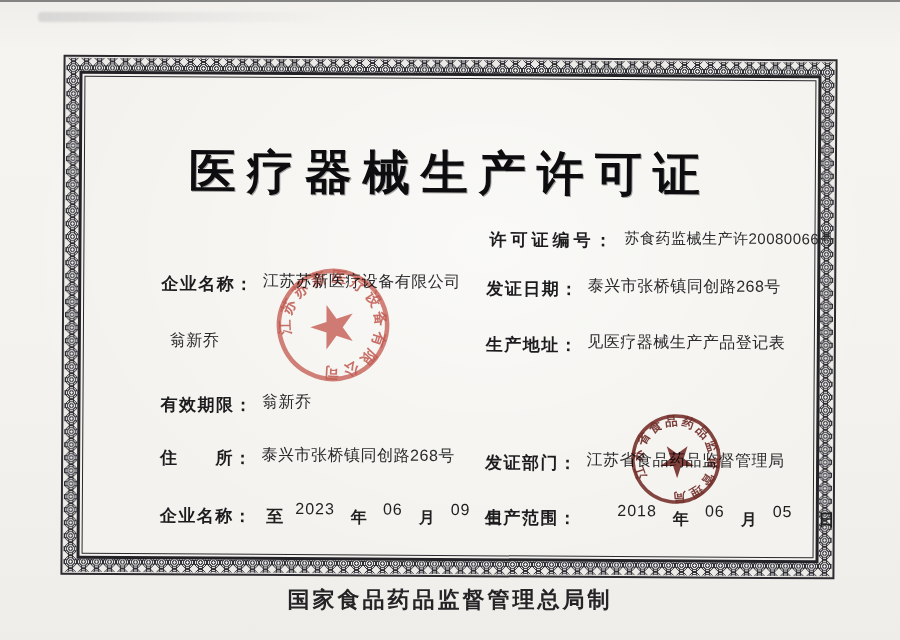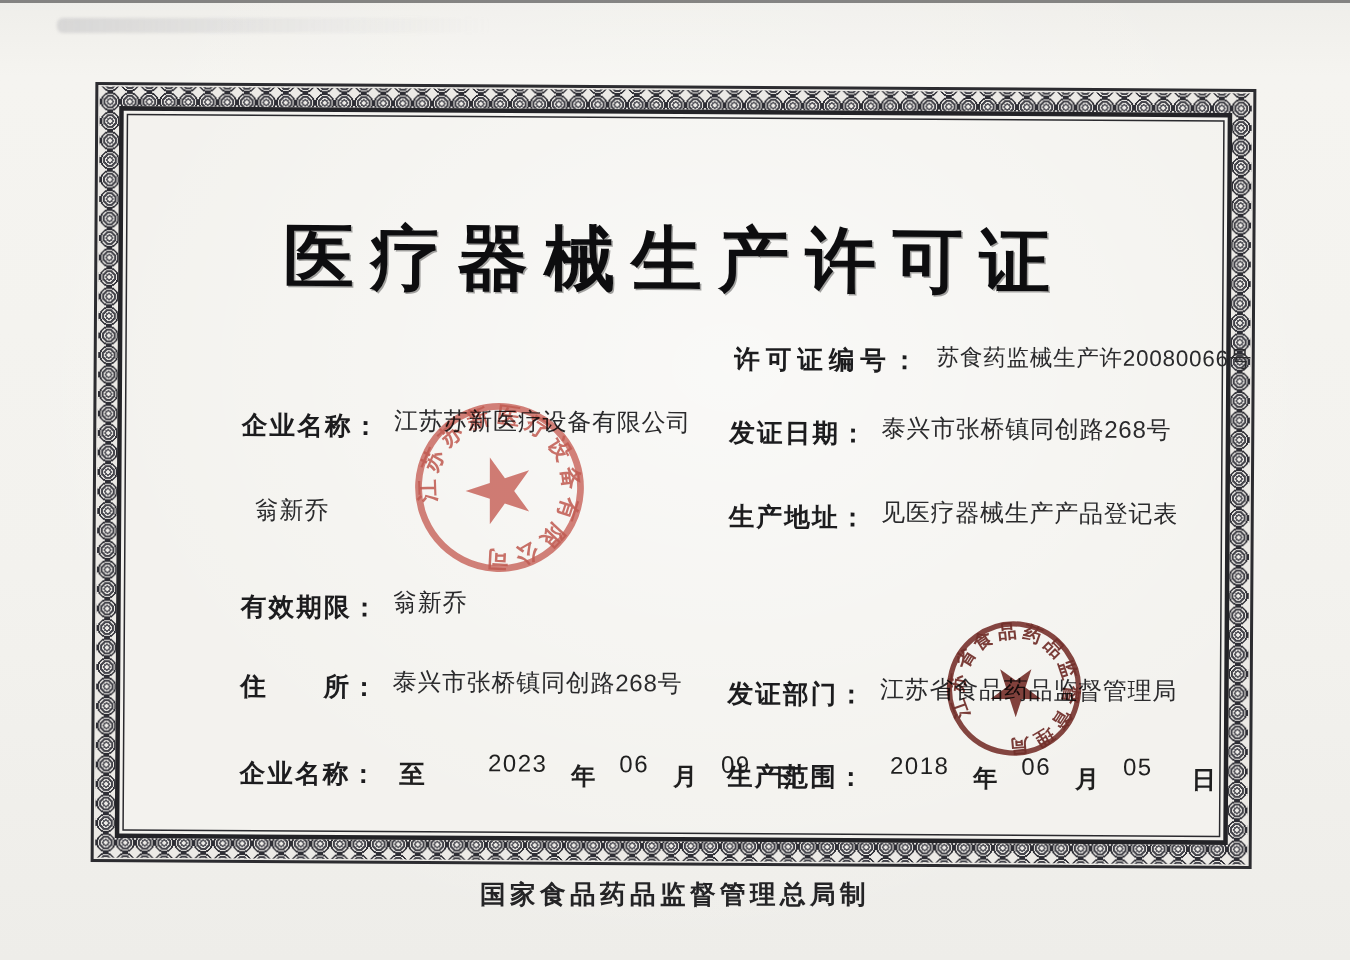--- a/index.html
+++ b/index.html
@@ -61,21 +61,21 @@
   .lbl { font-weight:bold; font-size:17px; letter-spacing:1.5px; color:#1c1c1e; }
   .lbl.wide { letter-spacing:4px; }
   .val { font-size:16px; color:#2a2a2c; margin-left:9px; position:relative; top:-4px; letter-spacing:.5px; }
   .val.small { font-size:15px; top:-3px; }
   .date-part { display:flex; align-items:baseline; }
   .date-prefix { font-weight:bold; font-size:17px; margin-left:14px; }
   .num { font-size:16px; position:relative; top:-8px; margin:0 12px; letter-spacing:1px; }
   .unit { font-weight:bold; font-size:16px; margin:0 4px; }
   .footer {
     position:absolute; left:0; top:585px; width:100%;
-    text-align:center; font-weight:bold; font-size:17px;
+    text-align:center; font-weight:bold; font-size:22px;
     letter-spacing:3px; color:#242426;
   }
 
   
   .seal { position:absolute; mix-blend-mode:multiply; pointer-events:none; }
   .seal-company { left:274px; top:266px; width:118px; height:118px; transform:rotate(-18deg); opacity:.85; }
   .seal-authority { left:628px; top:411px; width:96px; height:96px; transform:rotate(-36deg); opacity:.92; }
 </style>
 </head>
 <body>
@@ -110,21 +110,21 @@
         </div>
         <div class="row" style="left:80px; top:372px;">
           <span class="lbl">住　　所：</span>
           <span class="val">泰兴市张桥镇同创路268号</span>
         </div>
 
         <div class="row" style="left:80px; top:430px;">
           <span class="lbl">企业名称：</span>
           <span class="date-part">
             <span class="date-prefix">至</span>
-            <span class="num" style="margin-left:42px;">2023</span>
+            <span class="num" style="margin-left:12px;">2023</span>
             <span class="unit">年</span>
             <span class="num">06</span>
             <span class="unit">月</span>
             <span class="num">09</span>
             <span class="unit">日</span>
           </span>
         </div>
 
         <div class="row" style="left:405px; top:201px;">
           <span class="lbl">发证日期：</span>
@@ -135,21 +135,21 @@
           <span class="val">见医疗器械生产产品登记表</span>
         </div>
         <div class="row" style="left:405px; top:375px;">
           <span class="lbl">发证部门：</span>
           <span class="val">江苏省食品药品监督管理局</span>
         </div>
 
         <div class="row" style="left:405px; top:430px;">
           <span class="lbl">生产范围：</span>
           <span class="date-part">
-            <span class="num" style="margin-left:16px;">2018</span>
+            <span class="num" style="margin-left:40px;">2018</span>
             <span class="unit">年</span>
             <span class="num">06</span>
             <span class="unit">月</span>
             <span class="num">05</span>
             <span class="unit" style="margin-left:14px;">日</span>
           </span>
         </div>
 
       </div>
     </div>

